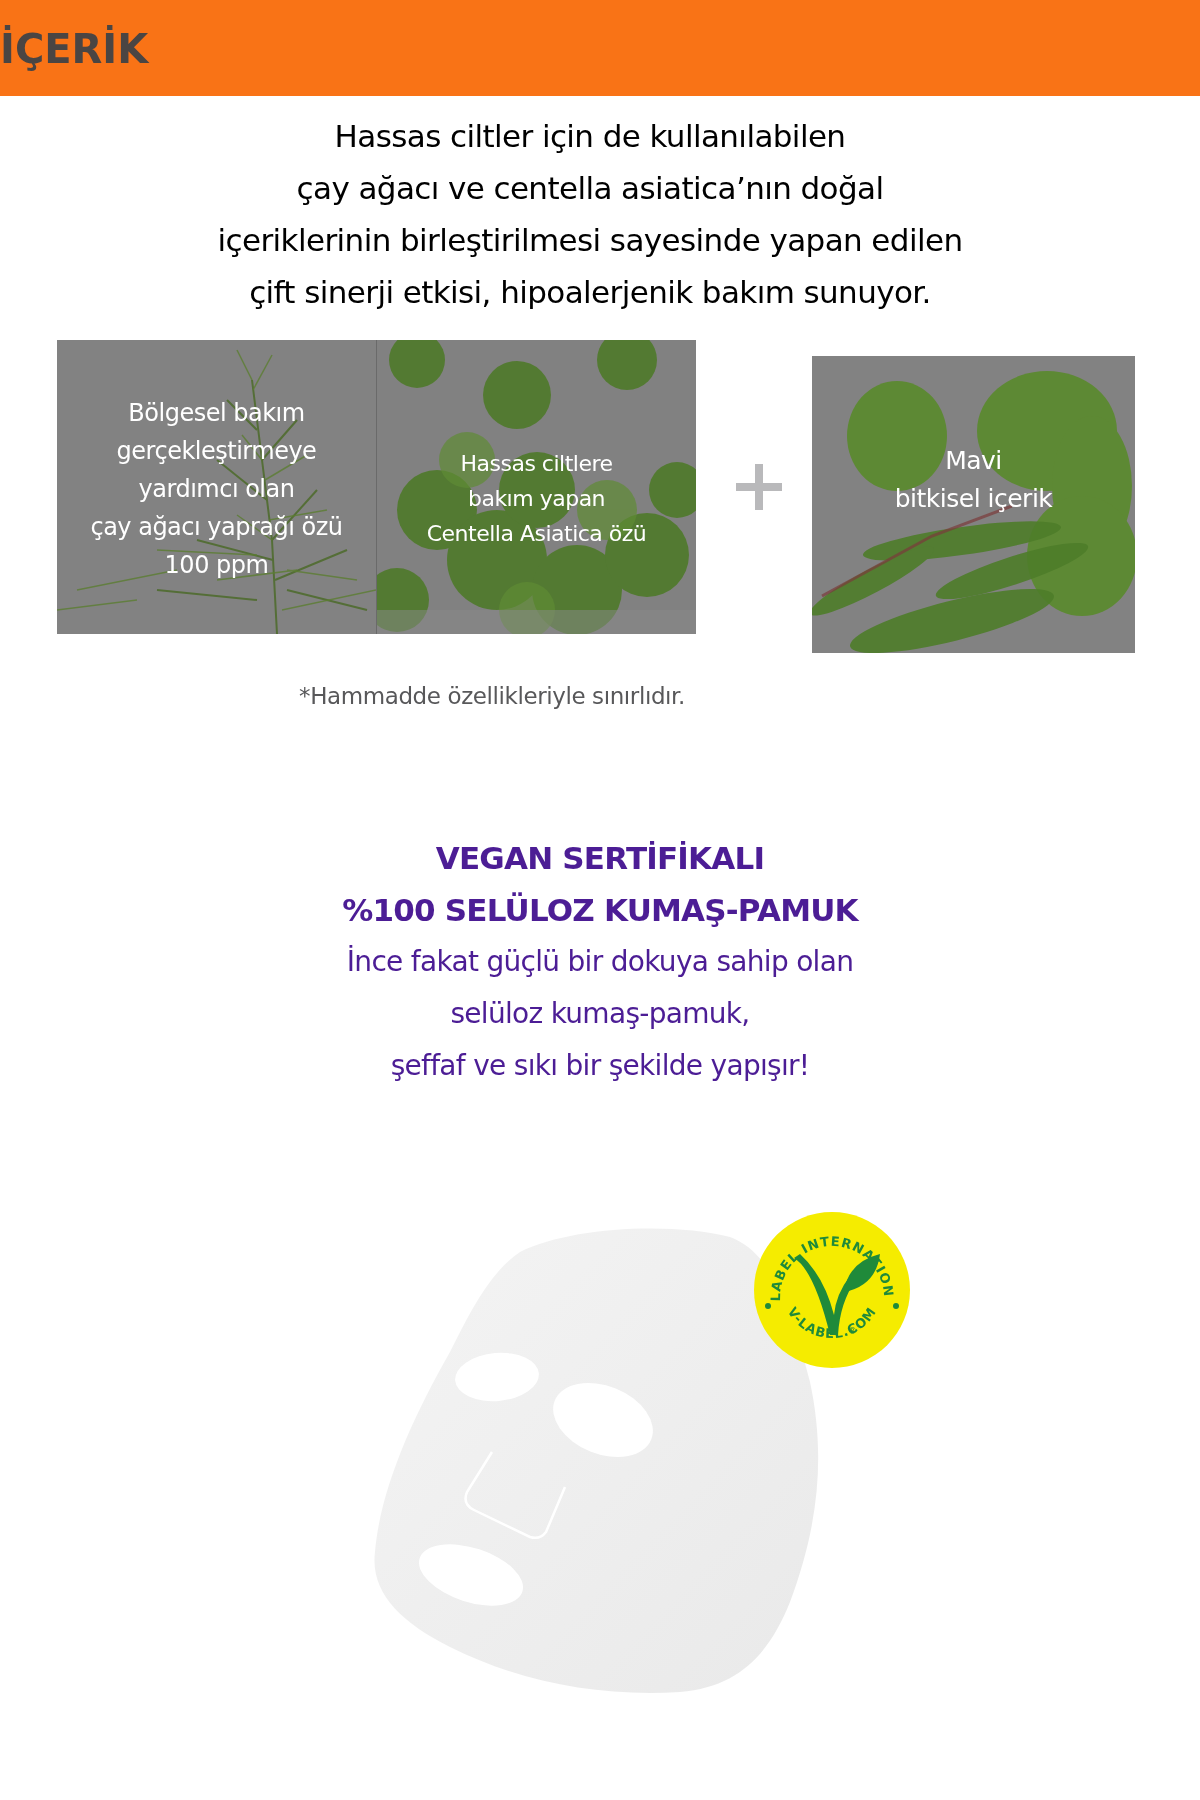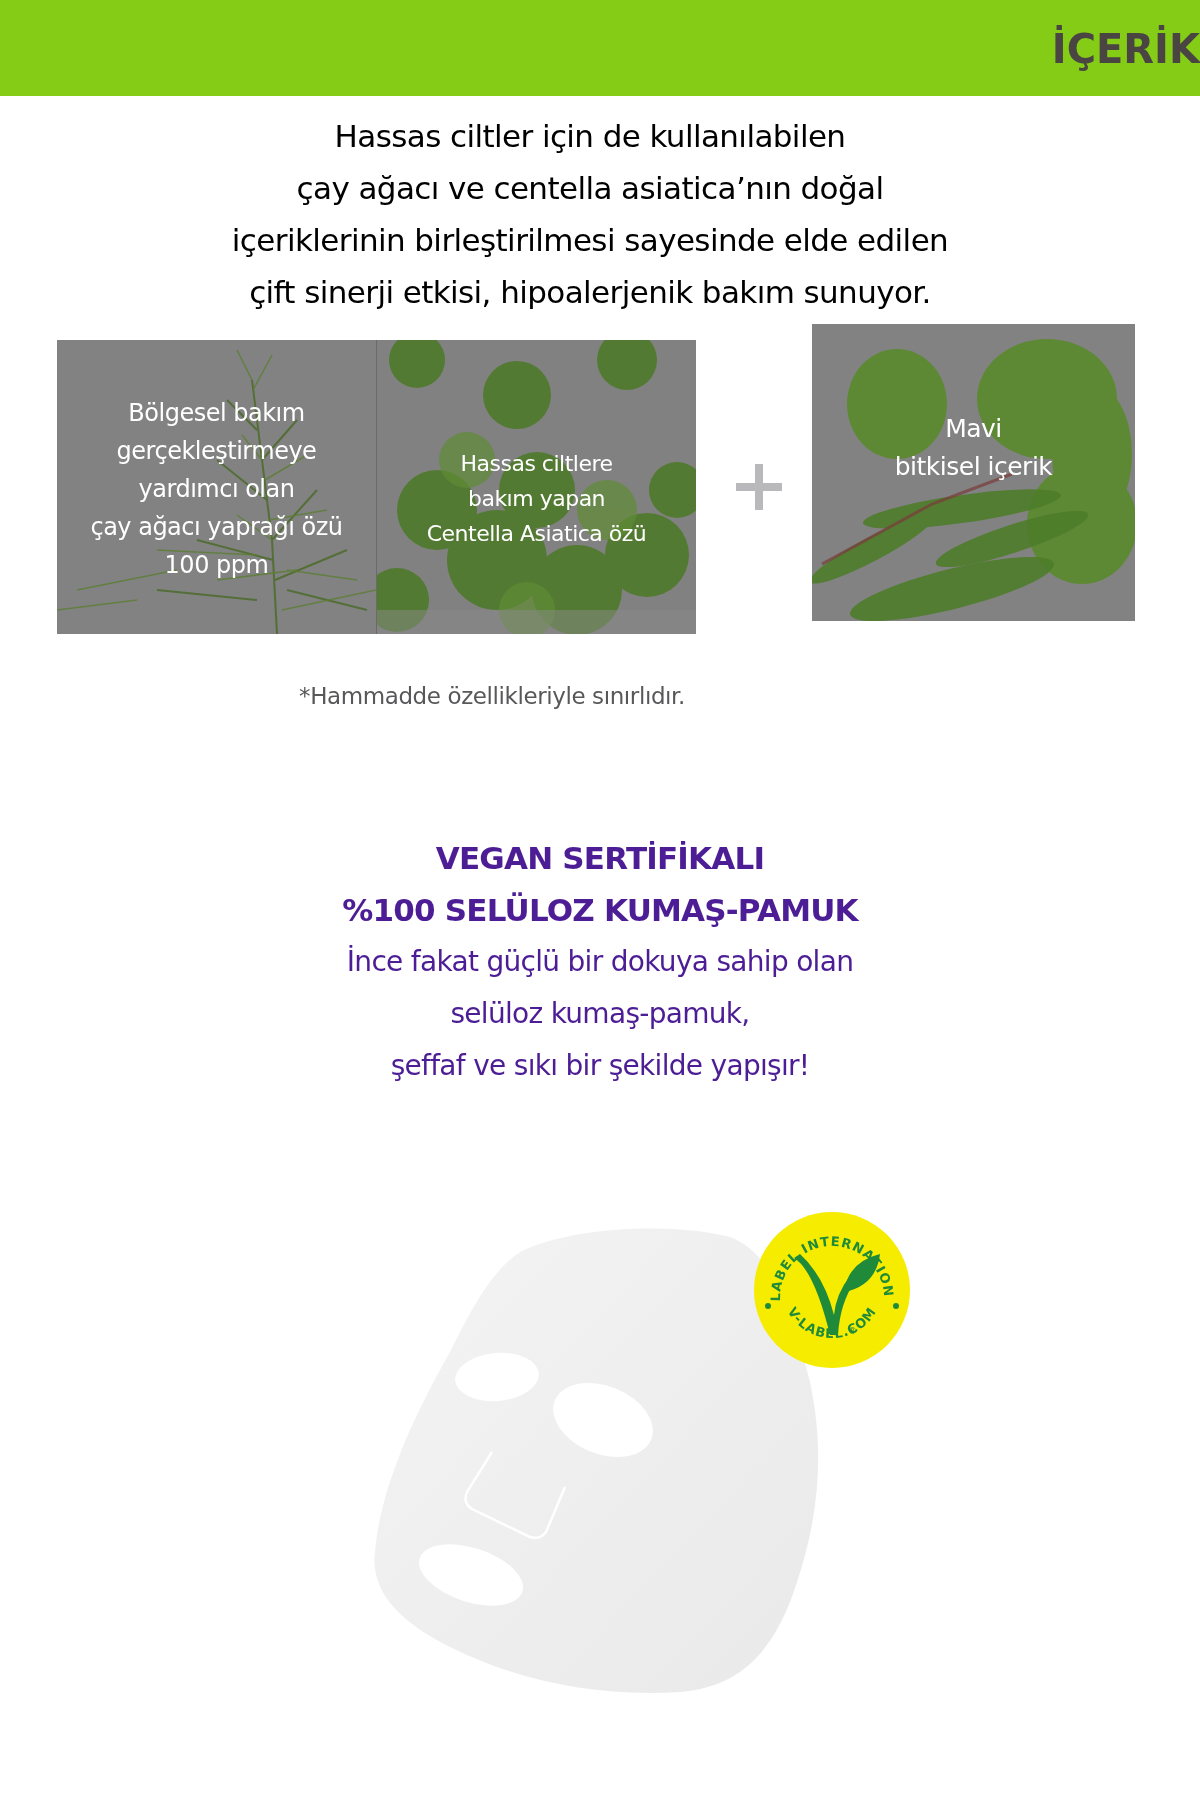--- a/index.html
+++ b/index.html
@@ -1,42 +1,42 @@
 <!DOCTYPE html>
 <html><head>
   <meta charset="utf-8">
   <style>
     * { margin: 0; padding: 0; box-sizing: border-box; }
     html, body { width: 1200px; height: 1800px; background: #ffffff; overflow: hidden; }
     body { position: relative; font-family: "DejaVu Sans", "Liberation Sans", sans-serif; color: #58585a; }
 
     .header {
       position: absolute; left: 0; top: 0; width: 1200px; height: 96px;
-      background: #84cc16;
-      display: flex; align-items: center; justify-content: flex-end;
+      background: #f97316;
+      display: flex; align-items: center; justify-content: flex-start;
     }
     .header-title {
       font-family: "DejaVu Sans", sans-serif; font-weight: bold;
       font-size: 40px; color: #4a4543; letter-spacing: 0px;
       margin-top: 2px;
     }
 
     .intro {
       position: absolute; left: 0; top: 110px; width: 1180px;
       text-align: center; font-size: 31px; line-height: 52px; color: #000000;
       font-family: "DejaVu Sans", sans-serif; letter-spacing: -0.6px;
     }
     .intro div { white-space: nowrap; }
 
     .img-block {
       position: absolute; overflow: hidden; background: #818181;
     }
     .img-tea { left: 57px; top: 340px; width: 319px; height: 294px; }
     .img-centella { left: 377px; top: 340px; width: 319px; height: 294px; }
-    .img-blue { left: 812px; top: 324px; width: 323px; height: 297px; }
+    .img-blue { left: 812px; top: 356px; width: 323px; height: 297px; }
     .img-divider { position: absolute; left: 376px; top: 340px; width: 1px; height: 294px; background: #6a6a6a; }
 
     .img-block svg.art { position: absolute; left: 0; top: 0; width: 100%; height: 100%; }
 
     .overlay-text {
       position: absolute; left: 0; width: 100%; text-align: center;
       color: #ffffff; font-family: "DejaVu Sans", sans-serif;
       letter-spacing: -0.5px;
     }
     .tea-text { top: 54px; font-size: 24px; line-height: 38px; }
@@ -69,21 +69,21 @@
 </head>
 <body>
 
 <div class="header">
   <span class="header-title">İÇERİK</span>
 </div>
 
 <div class="intro">
   <div>Hassas ciltler için de kullanılabilen</div>
   <div>çay ağacı ve centella asiatica’nın doğal</div>
-  <div>içeriklerinin birleştirilmesi sayesinde elde edilen</div>
+  <div>içeriklerinin birleştirilmesi sayesinde yapan edilen</div>
   <div>çift sinerji etkisi, hipoalerjenik bakım sunuyor.</div>
 </div>
 
 <div class="img-block img-tea">
   <svg class="art" viewBox="0 0 319 294">
     <rect width="319" height="294" fill="#828282"></rect>
     <g stroke="#4d6b2a" stroke-width="2" fill="none" opacity="0.85">
       <path d="M220 294 L215 200 L205 120 L195 40"></path>
       <path d="M215 200 L260 150"></path>
         <path d="M210 160 L160 120"></path>

